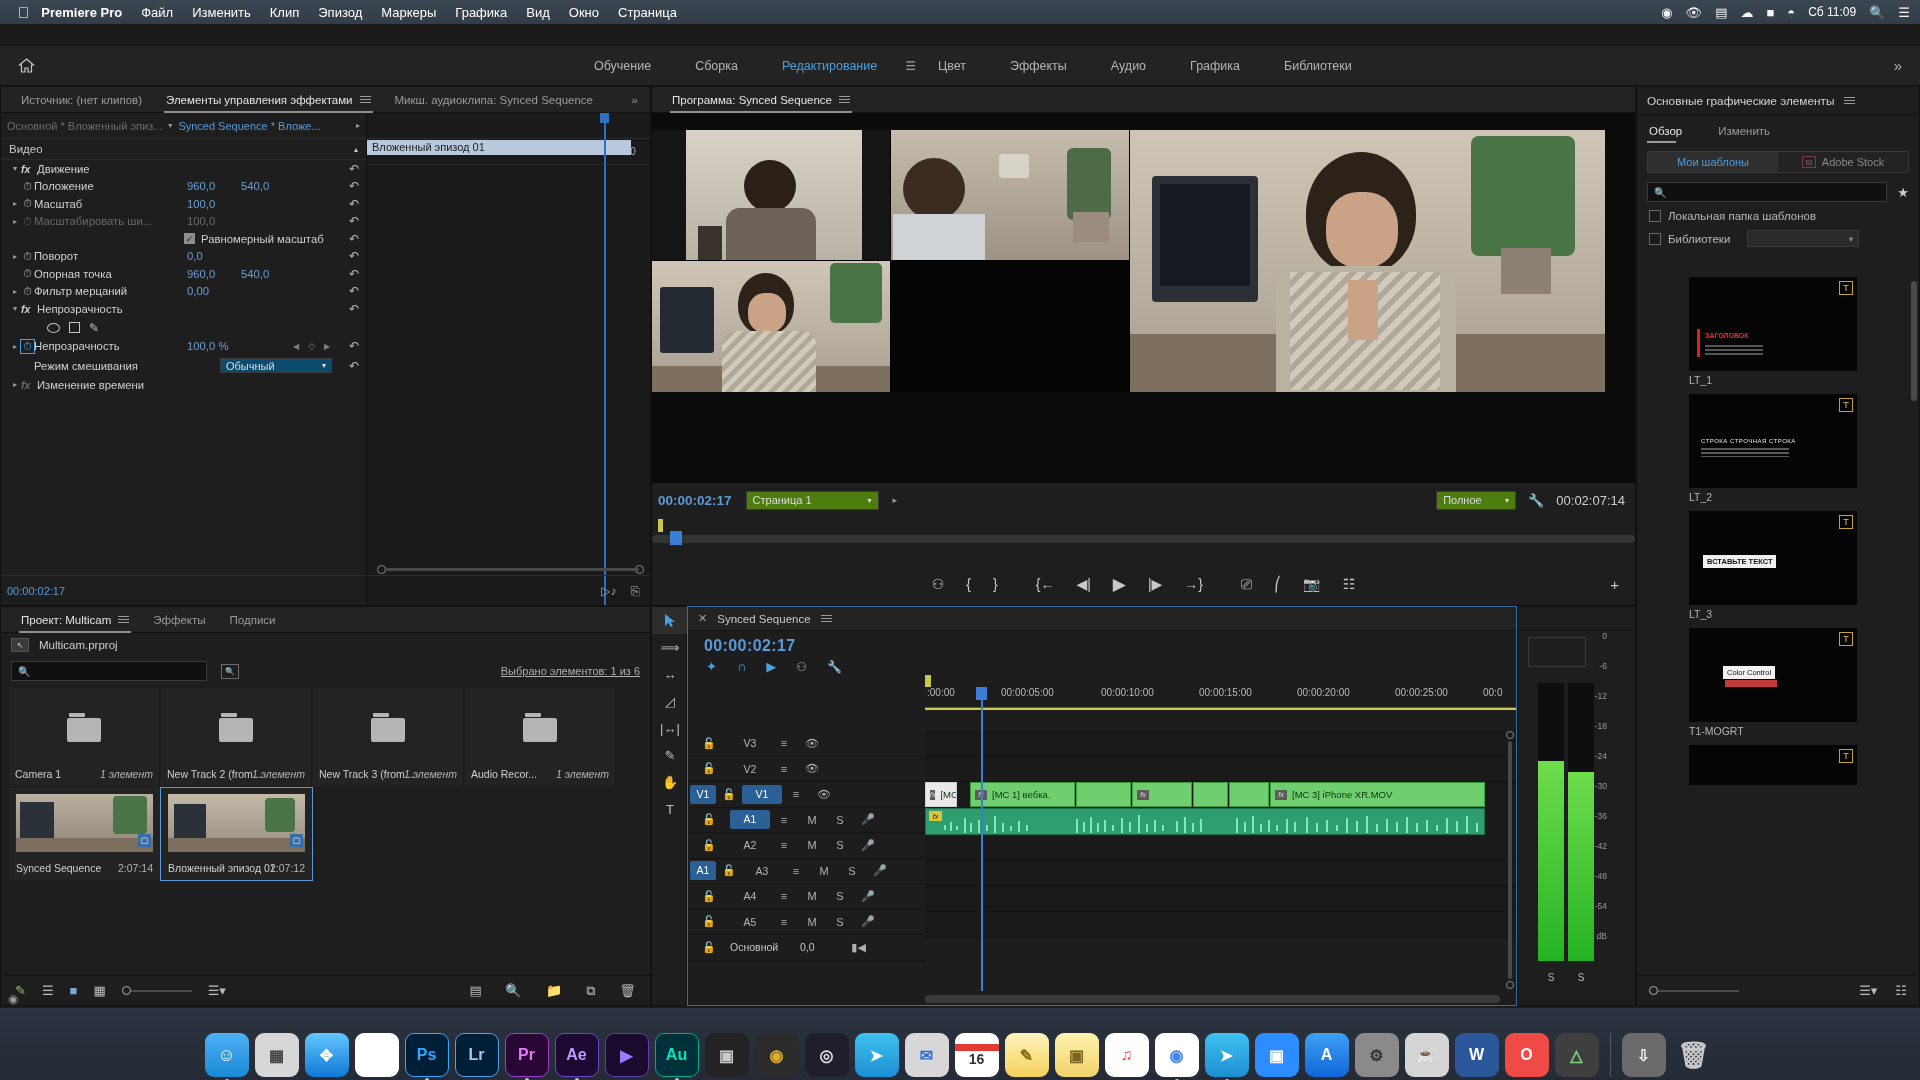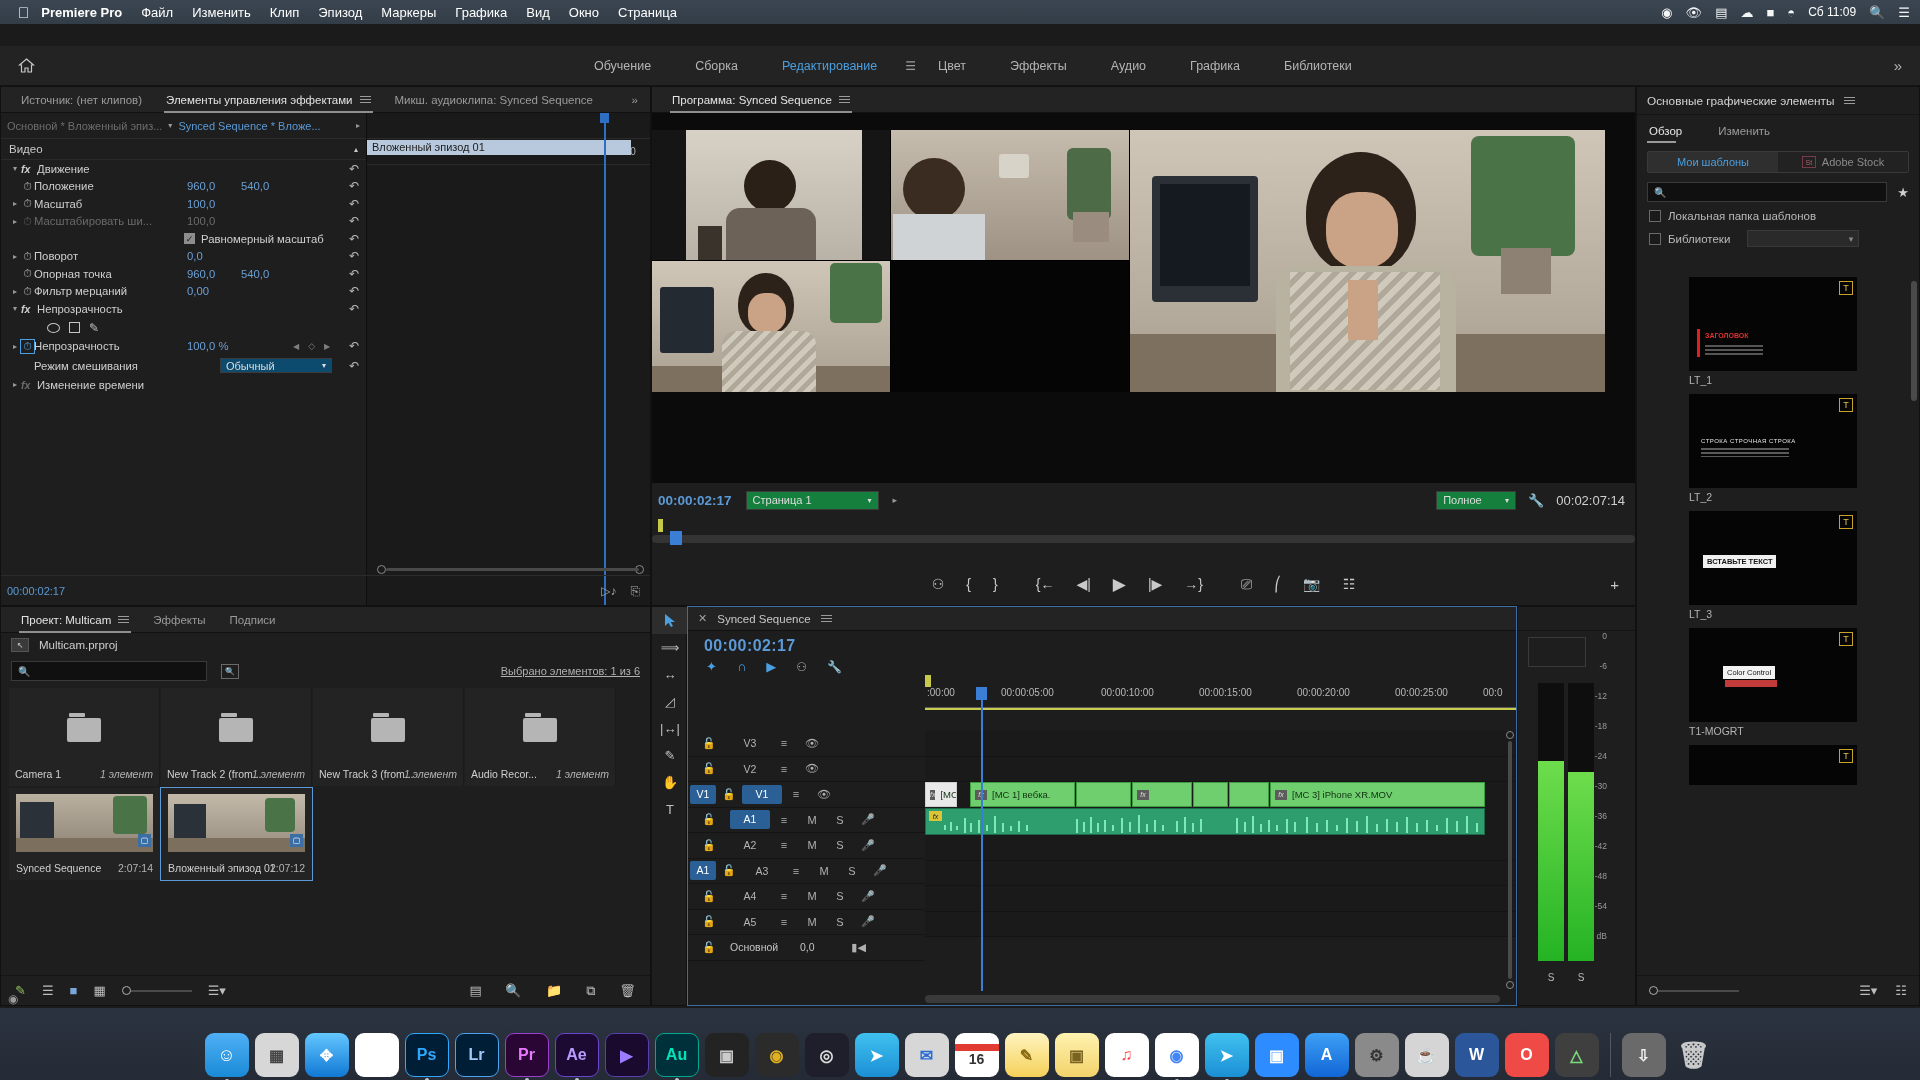--- a/index.html
+++ b/index.html
@@ -134,21 +134,21 @@
   .prog-stage { position:absolute; left:0; top:26px; right:0; height:370px; background:#0b0b0b; }
   .prog-canvas { position:absolute; left:0; top:17px; width:953px; height:262px; background:#000; }
   .mc-cell { position:absolute; overflow:hidden; background:#1c1a18; }
   .mc-cell.sel { outline:2px solid #d6d42a; outline-offset:-2px; z-index:3;}
   .prog-info {
     position:absolute; left:0; top:398px; right:0; height:30px;
     display:flex; align-items:center; gap:14px; padding-left:6px; font-size:12.5px;
   }
   .tc-blue { color:#5b9ad6; font-weight:bold; font-size:13.5px; }
   .pg-sel {
-    width:133px;height:19px;background:#15803d;border:1px solid #3b3b3b;
+    width:133px;height:19px;background:#4d7c0f;border:1px solid #3b3b3b;
     font-size:11px;color:#ddd;display:flex;align-items:center;justify-content:space-between;padding:0 6px;text-align:center;
   }
   .prog-right { margin-left:auto; display:flex; align-items:center; gap:12px; padding-right:10px;}
   .prog-ruler { position:absolute; left:0; top:430px; right:0; height:34px; }
   .prog-tools {
     position:absolute; left:0; bottom:6px; right:0; height:30px;
     display:flex; align-items:center; justify-content:center; gap:22px; color:#c9c9c9; font-size:14px;
   }
   .prog-plus { position:absolute; right:16px; bottom:12px; color:#c9c9c9; font-size:15px;}
 

